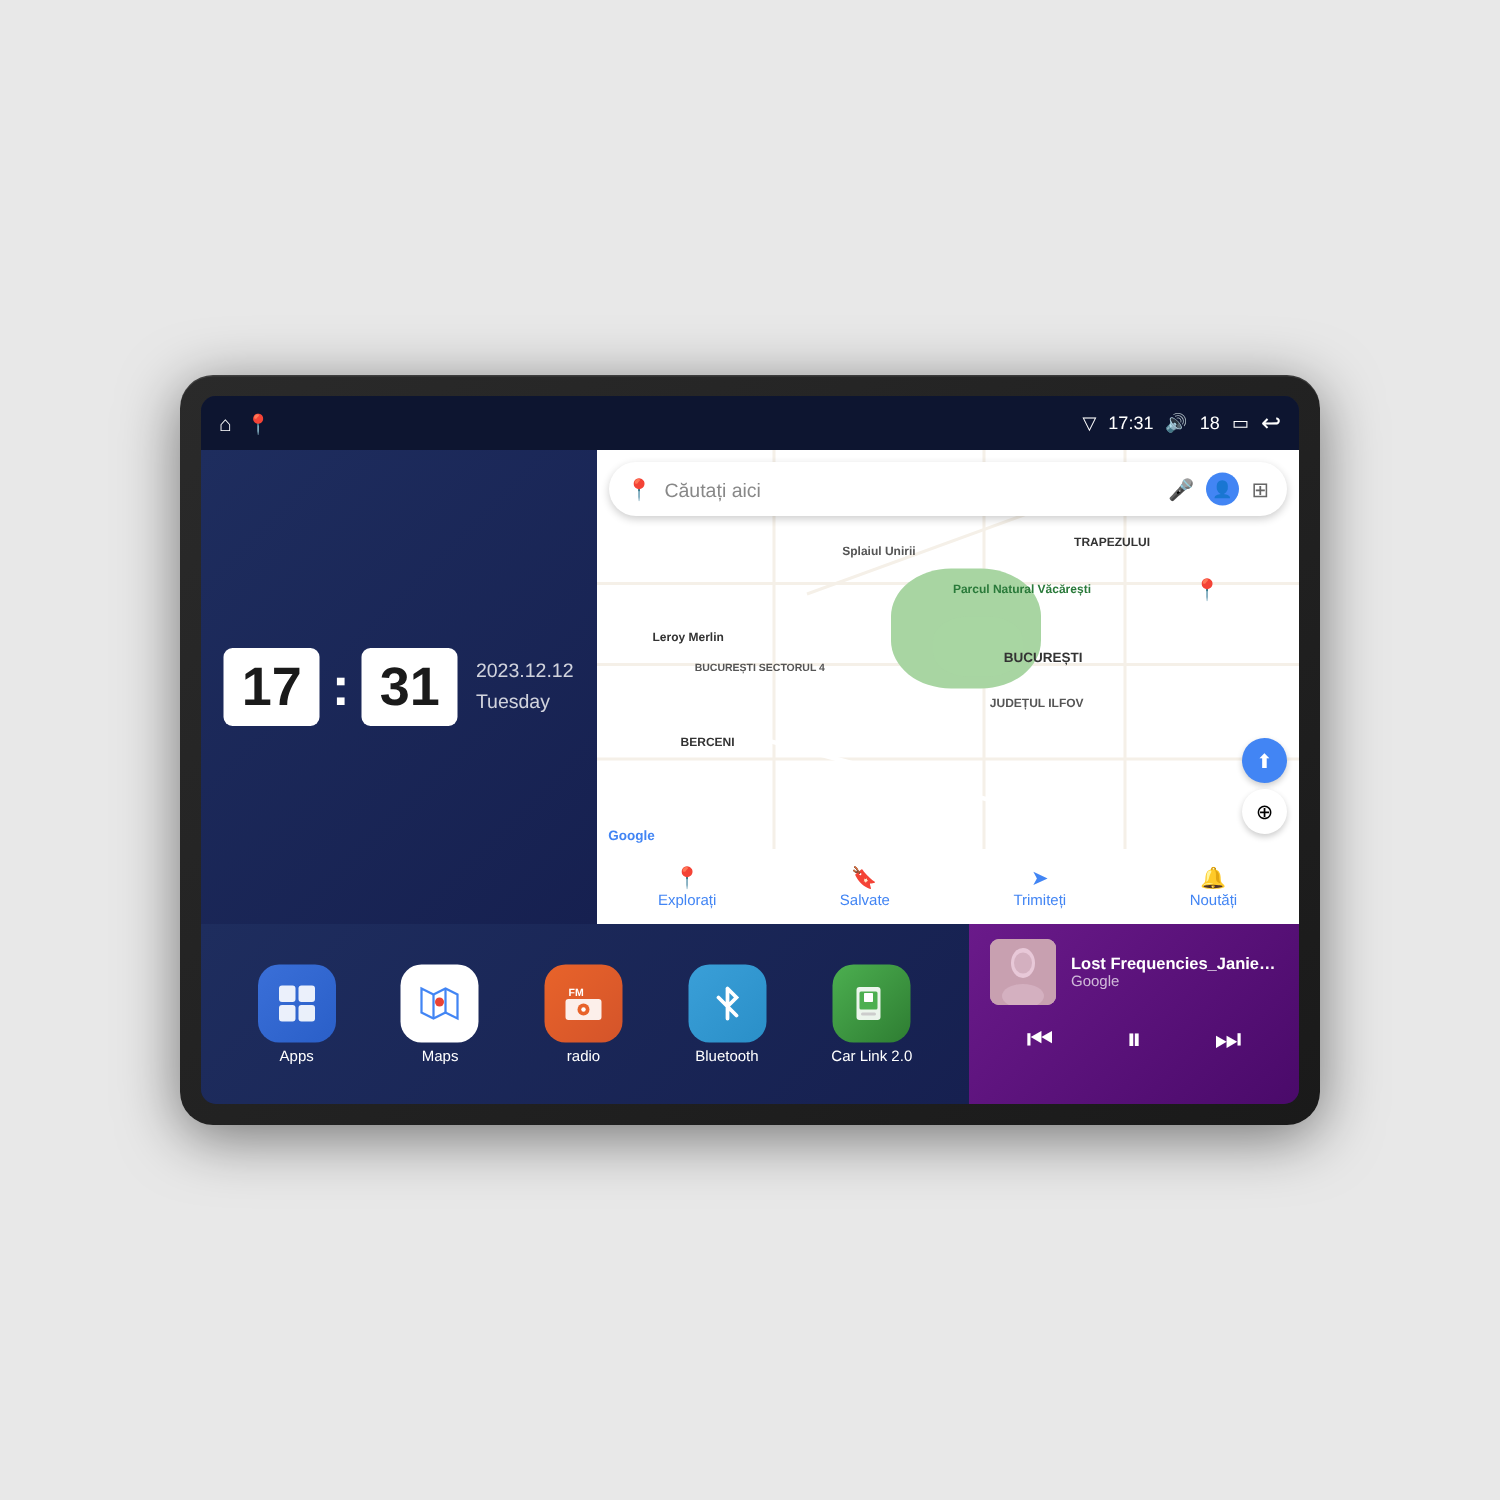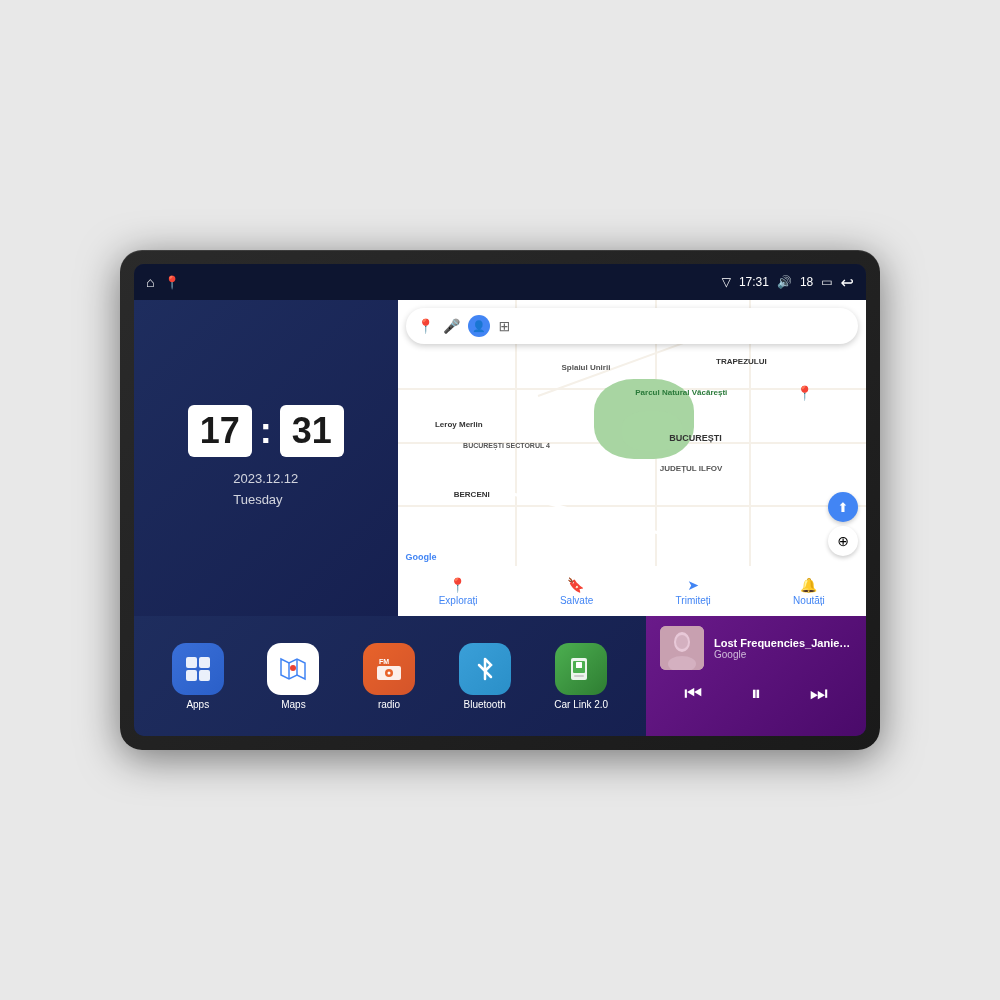--- a/index.html
+++ b/index.html
@@ -76,21 +76,20 @@
       display: flex;
       flex: 1;
       min-height: 0;
     }
 
     
     .clock-panel {
       width: 36%;
       background: linear-gradient(135deg, #1e2d5e, #162050);
       display: flex;
-      flex-direction: column;
       align-items: center;
       justify-content: center;
       padding: 16px;
       gap: 12px;
     }
 
     .clock-display {
       display: flex;
       align-items: center;
       gap: 6px;
@@ -472,20 +471,21 @@
             <div class="map-label" style="top:45%; left:14%; font-size:7px; color:#555;">BUCUREȘTI SECTORUL 4</div>
             <div class="map-label" style="top:28%; left:42%; font-size:8px; color:#2a7a3a;margin-left:41px;">Parcul Natural Văcărești</div>
             <div class="map-label" style="top:38%; left:8%; font-size:8px; color:#333;">Leroy Merlin</div>
             <div class="map-label" style="top:20%; left:35%; font-size:8px; color:#555;">Splaiul Unirii</div>
 
             <div class="google-logo">Google</div>
           </div>
 
           <div class="map-search-bar">
             <span class="map-pin-icon">📍</span>
+            <span class="map-search-placeholder">Căutați aici</span>
             <div class="map-search-icons">
               <span>🎤</span>
               <span style="width:22px;height:22px;background:#4285F4;border-radius:50%;display:inline-flex;align-items:center;justify-content:center;color:white;font-size:11px;">👤</span>
               <span>⊞</span>
             </div>
           </div>
 
           <div class="map-red-pin">📍</div>
           <div class="map-blue-btn">⬆</div>
           <div class="map-compass">⊕</div>

